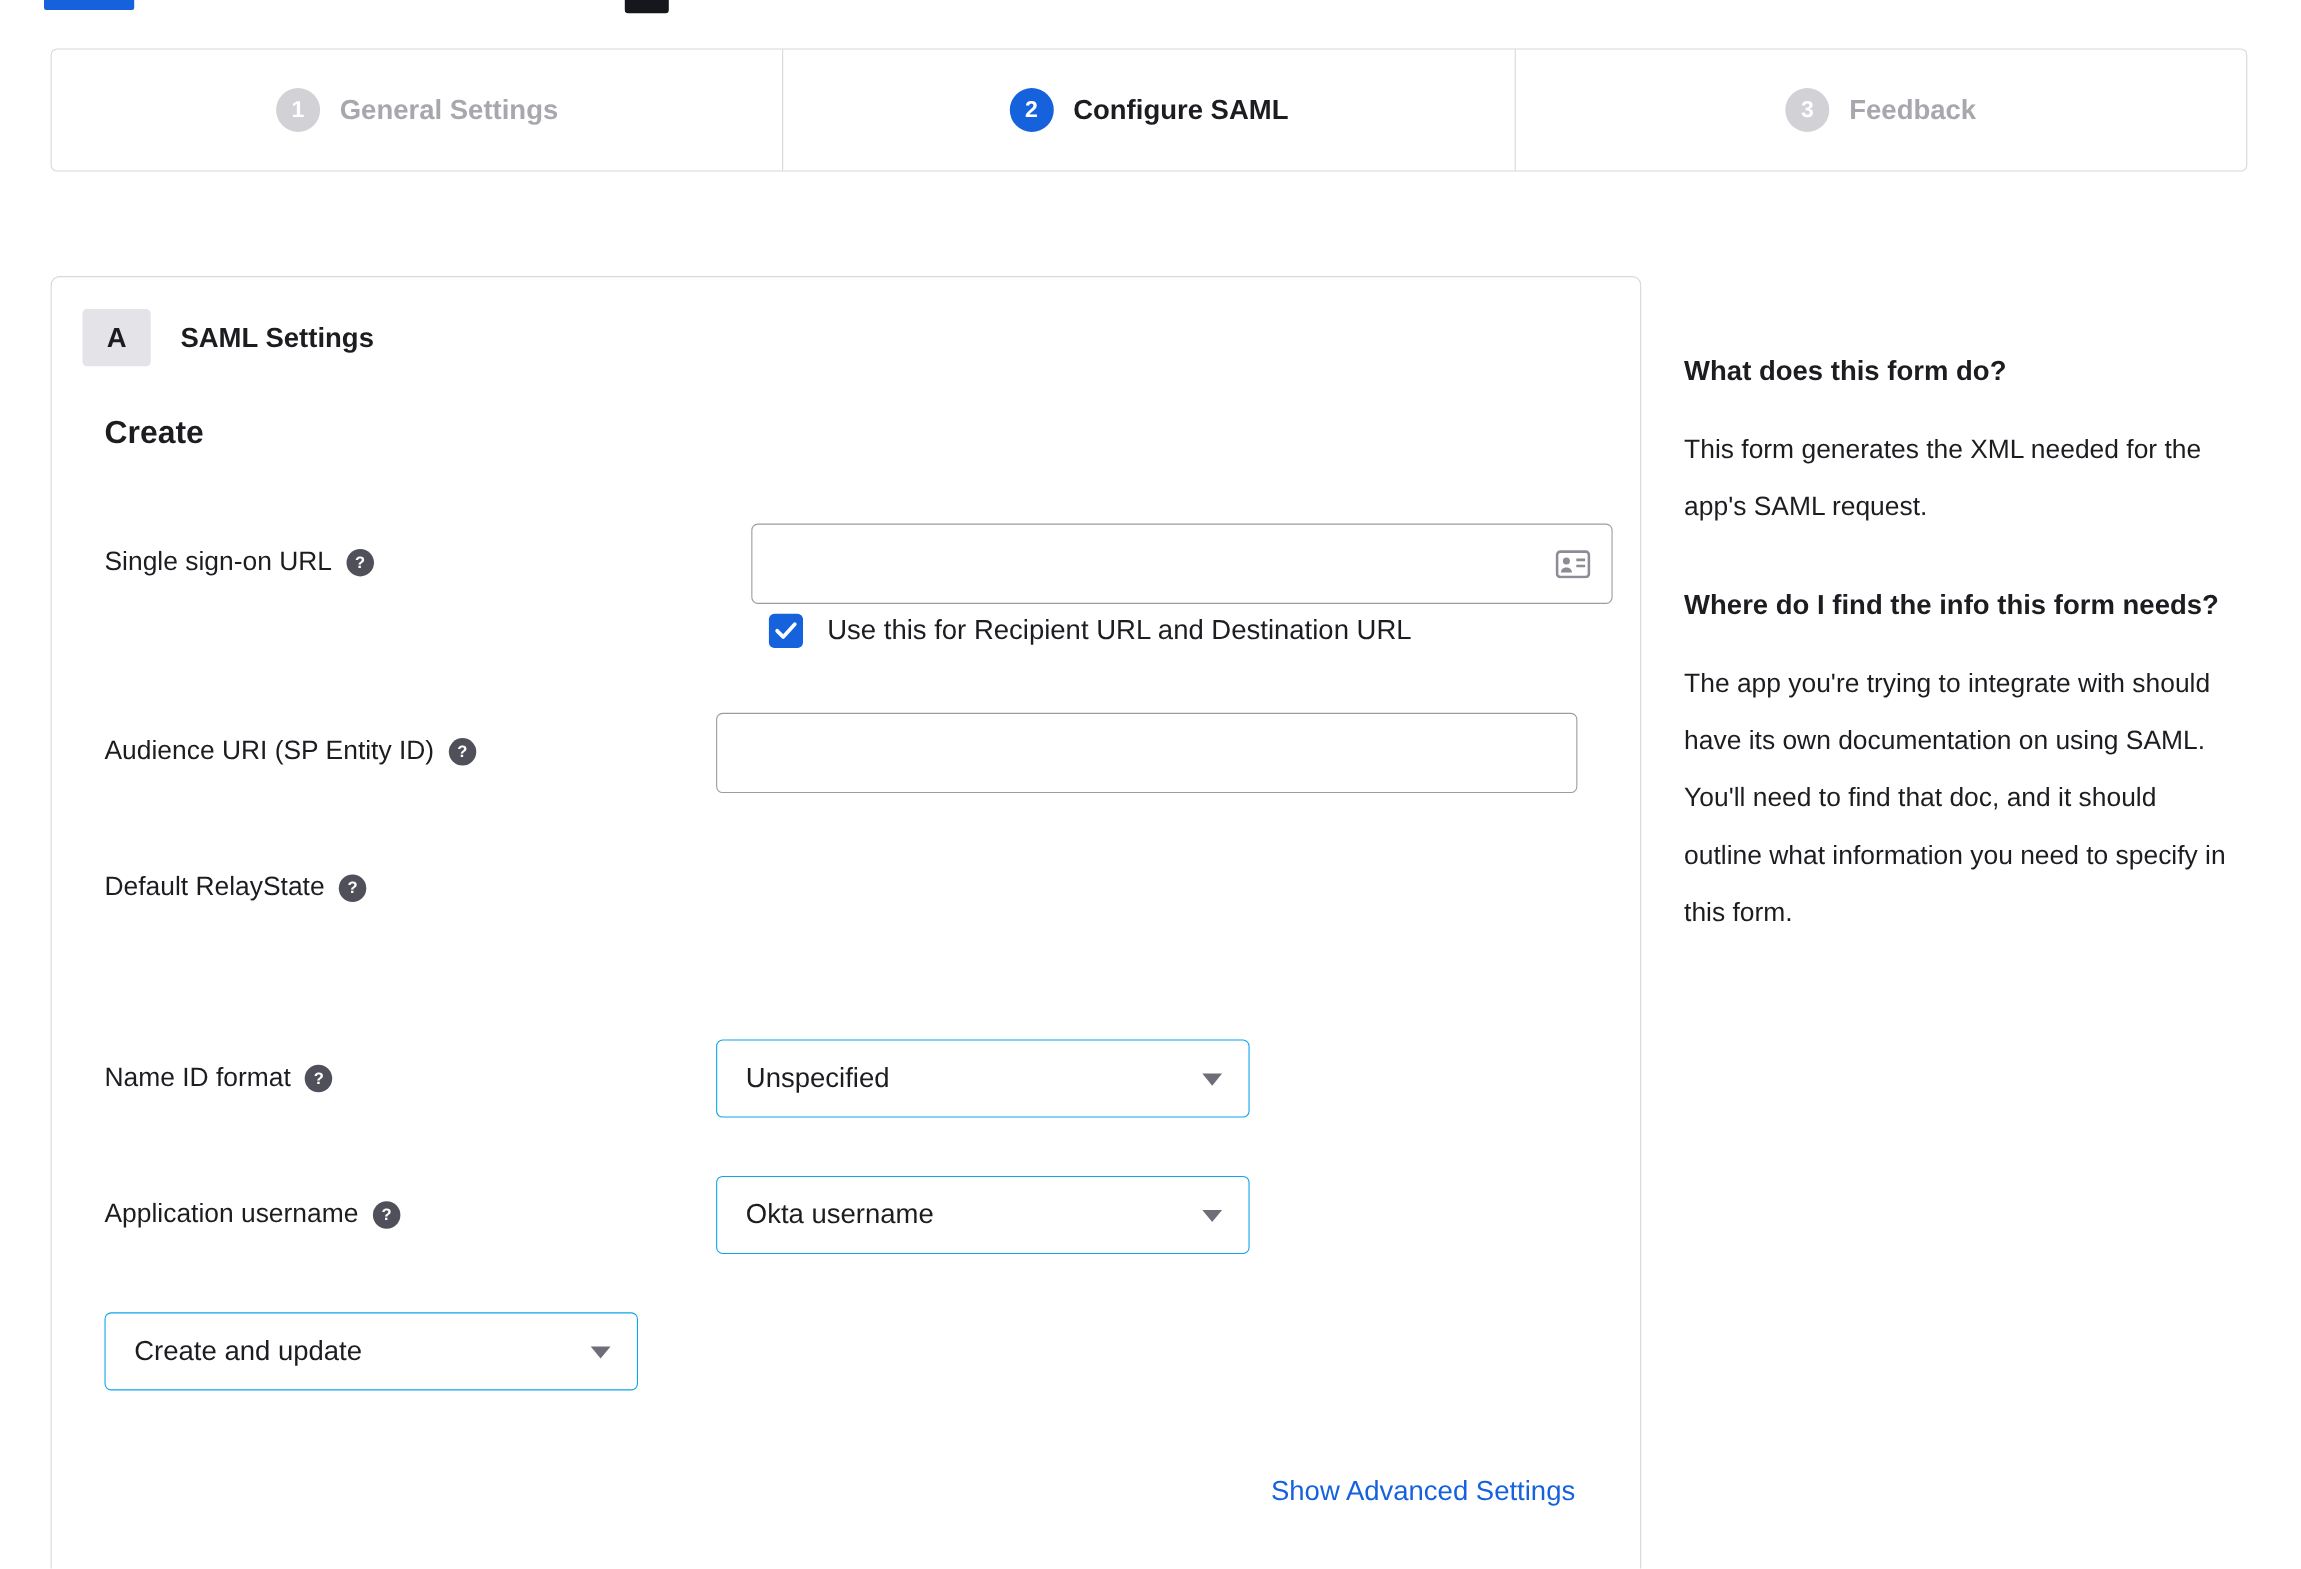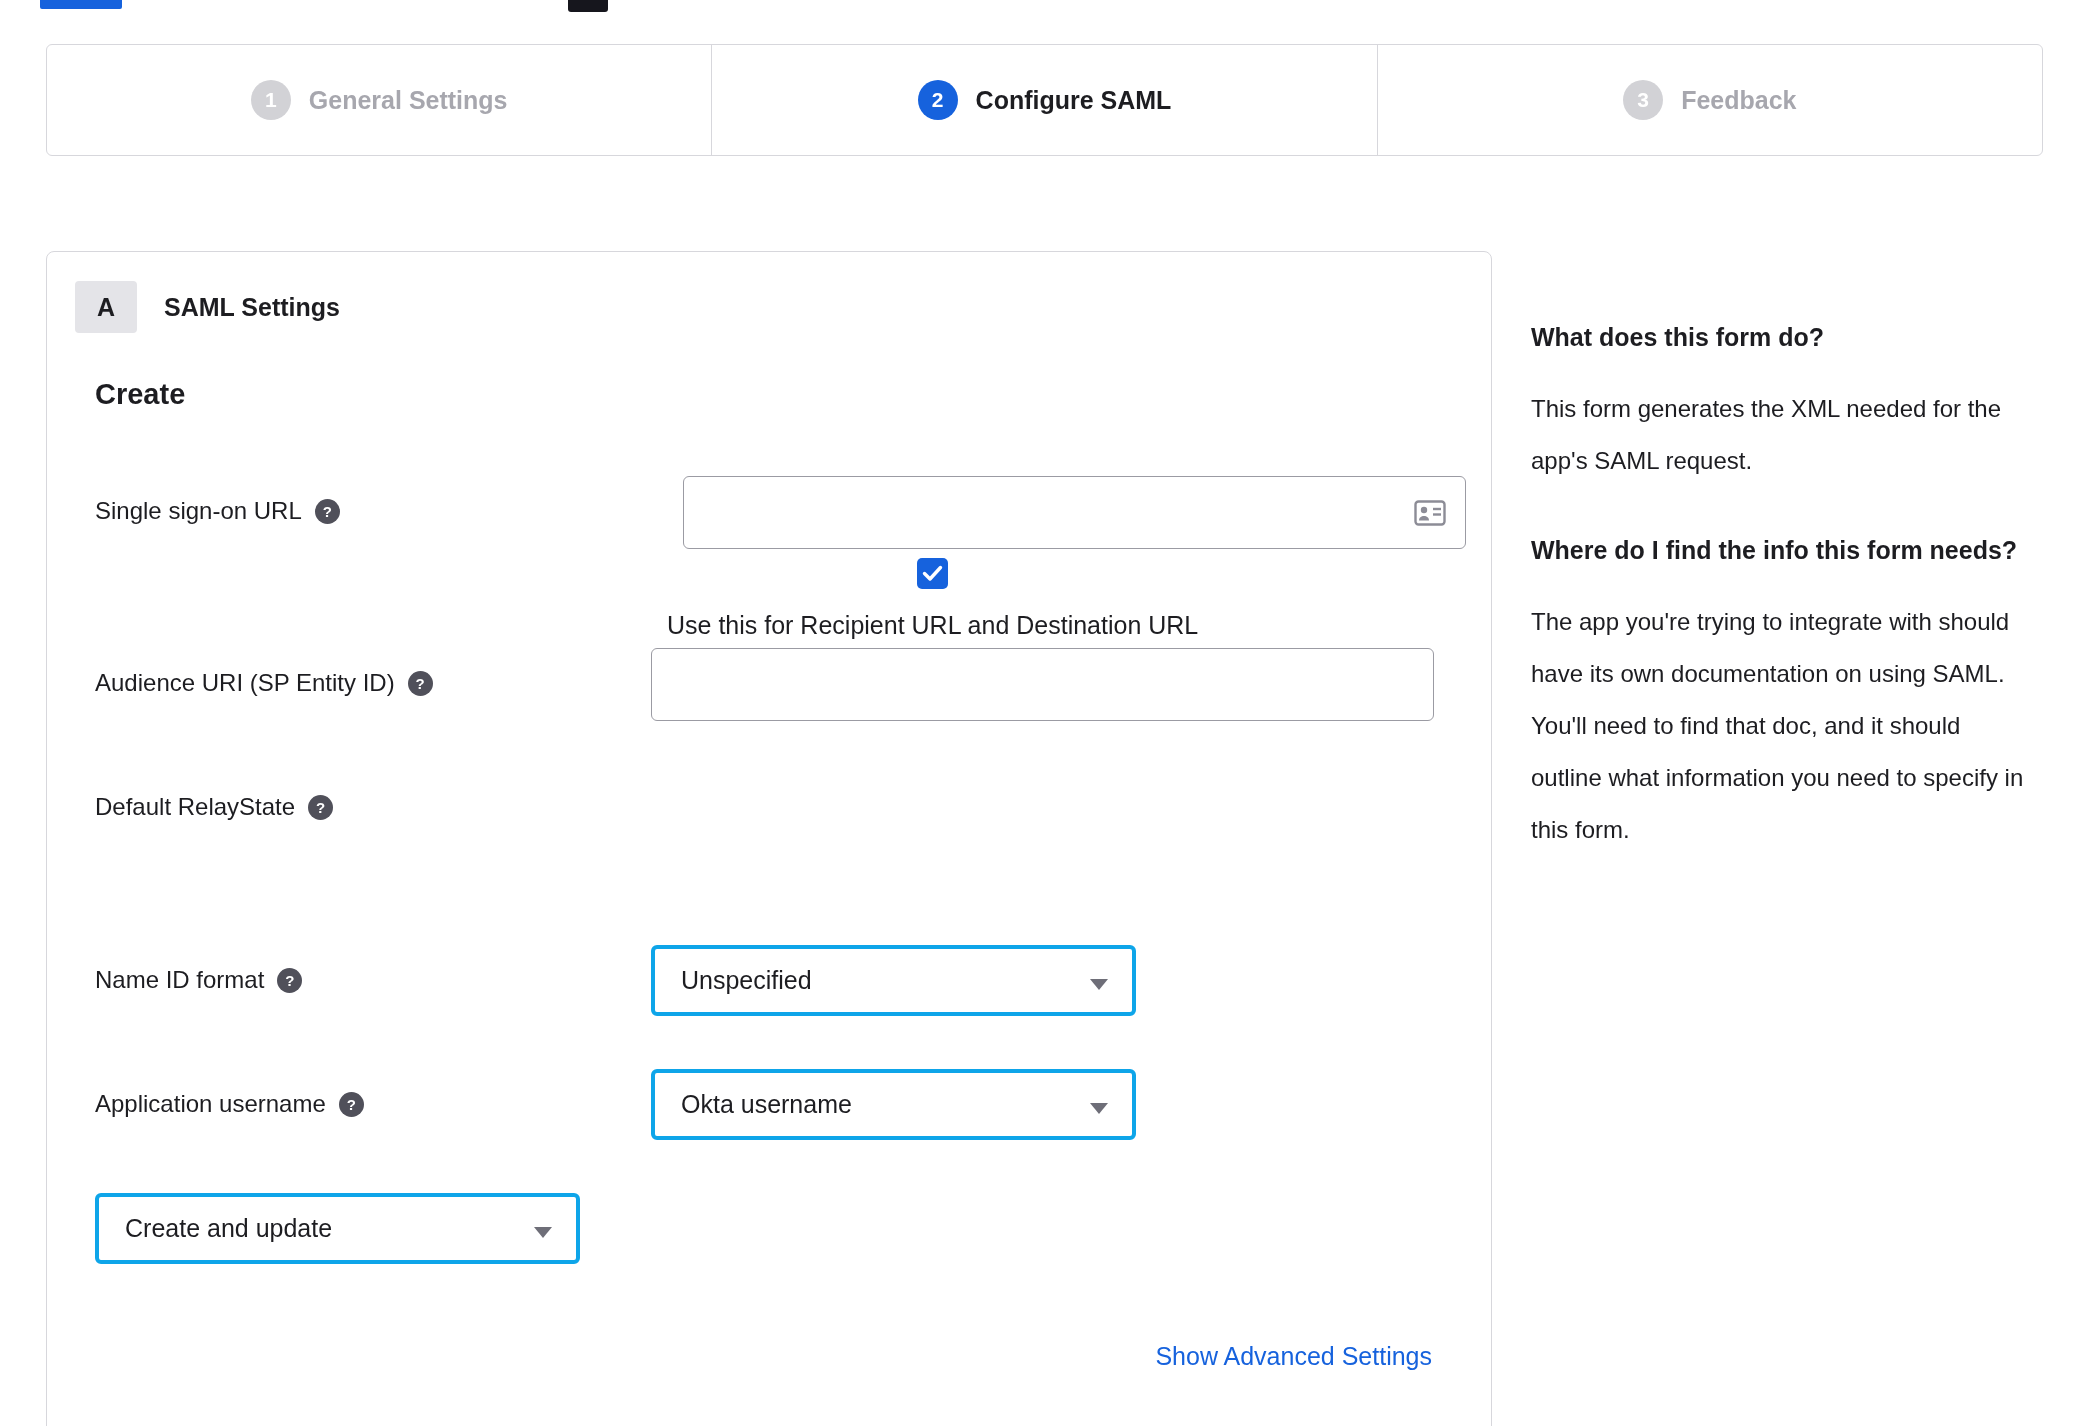--- a/index.html
+++ b/index.html
@@ -71,30 +71,30 @@
   .text-input {
     width:783px; height:73px;
     border:1px solid #9b9ba3; border-radius:6px;
     font-size:24px; padding:0 60px 0 24px;
     font-family:"Liberation Sans", sans-serif;
     color:#1d1d21; background:#fff;
   }
   .input-icon { position:absolute; right:20px; top:24px; }
   .hint { margin-top:16px; font-size:24px; color:#8c8c96; }
 
-  .check-row { position:absolute; left:620px; display:flex; align-items:center; gap:22px; cursor:pointer;flex-direction:column; }
+  .check-row { position:absolute; left:652px; display:flex; align-items:center; gap:22px; cursor:pointer; }
   .checkbox {
     width:31px; height:31px; background:#1662dd; border-radius:5px;
     display:flex; align-items:center; justify-content:center; flex:0 0 auto;
   }
   .check-label { font-size:25px; color:#1d1d21; }
 
   .select {
     position:relative; width:485px; height:71px;
-    border:4px solid #0ea5e9; border-radius:6px; background:#fff;
+    border:1px solid #0ea5e9; border-radius:6px; background:#fff;
     display:flex; align-items:center;
     font-size:25px; padding:0 60px 0 26px; cursor:pointer;
   }
   .caret {
     position:absolute; right:24px; top:30px;
     width:0; height:0;
     border-left:9px solid transparent; border-right:9px solid transparent;
     border-top:11px solid #6e6e78;
   }
 

